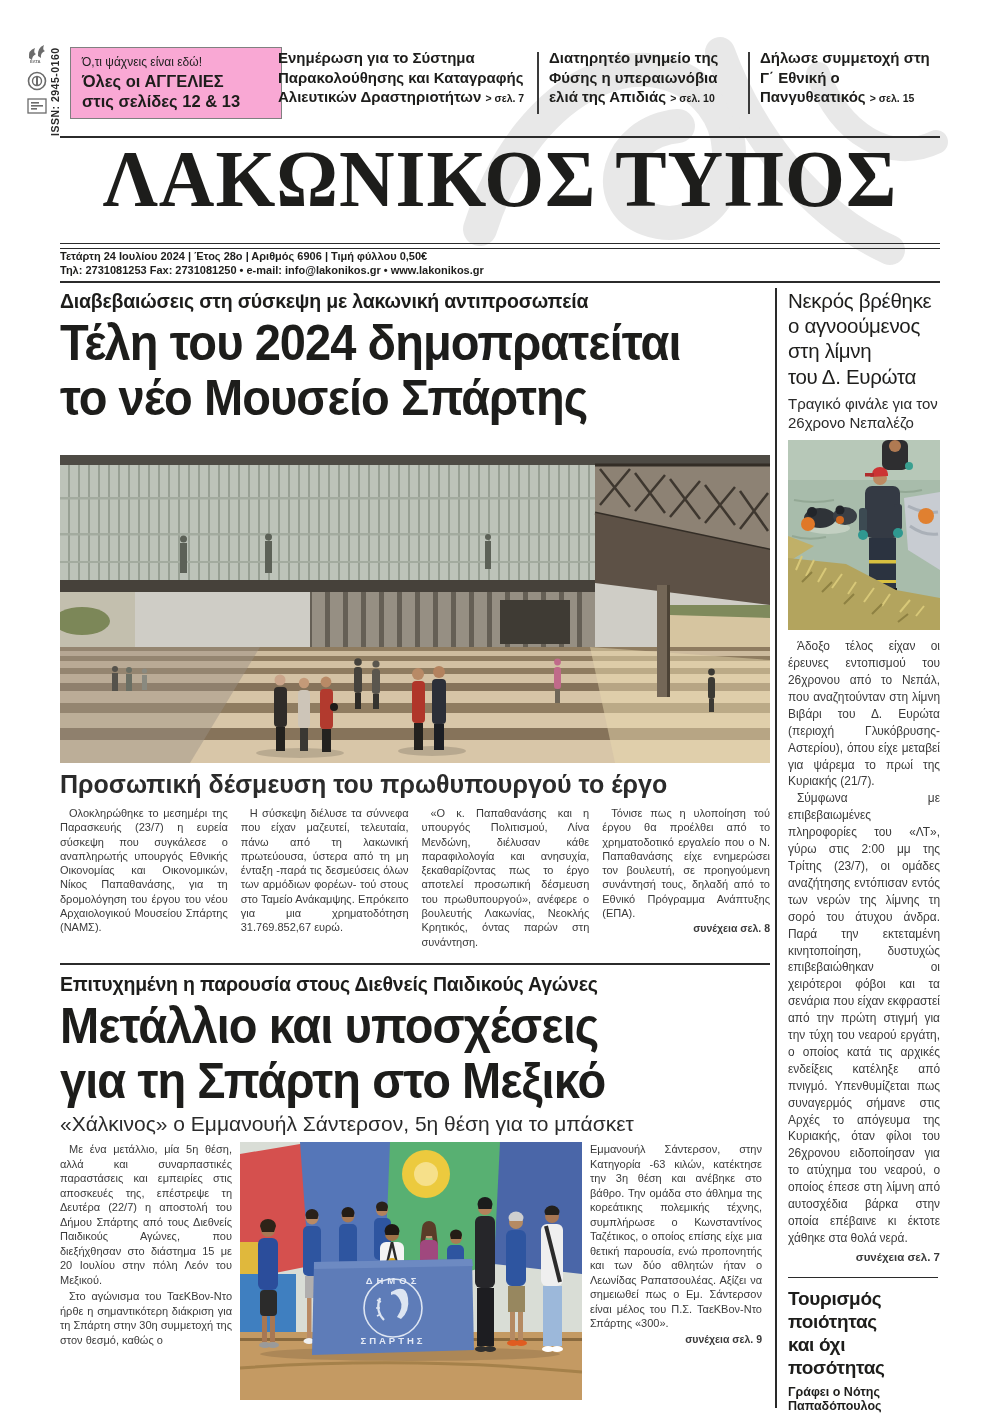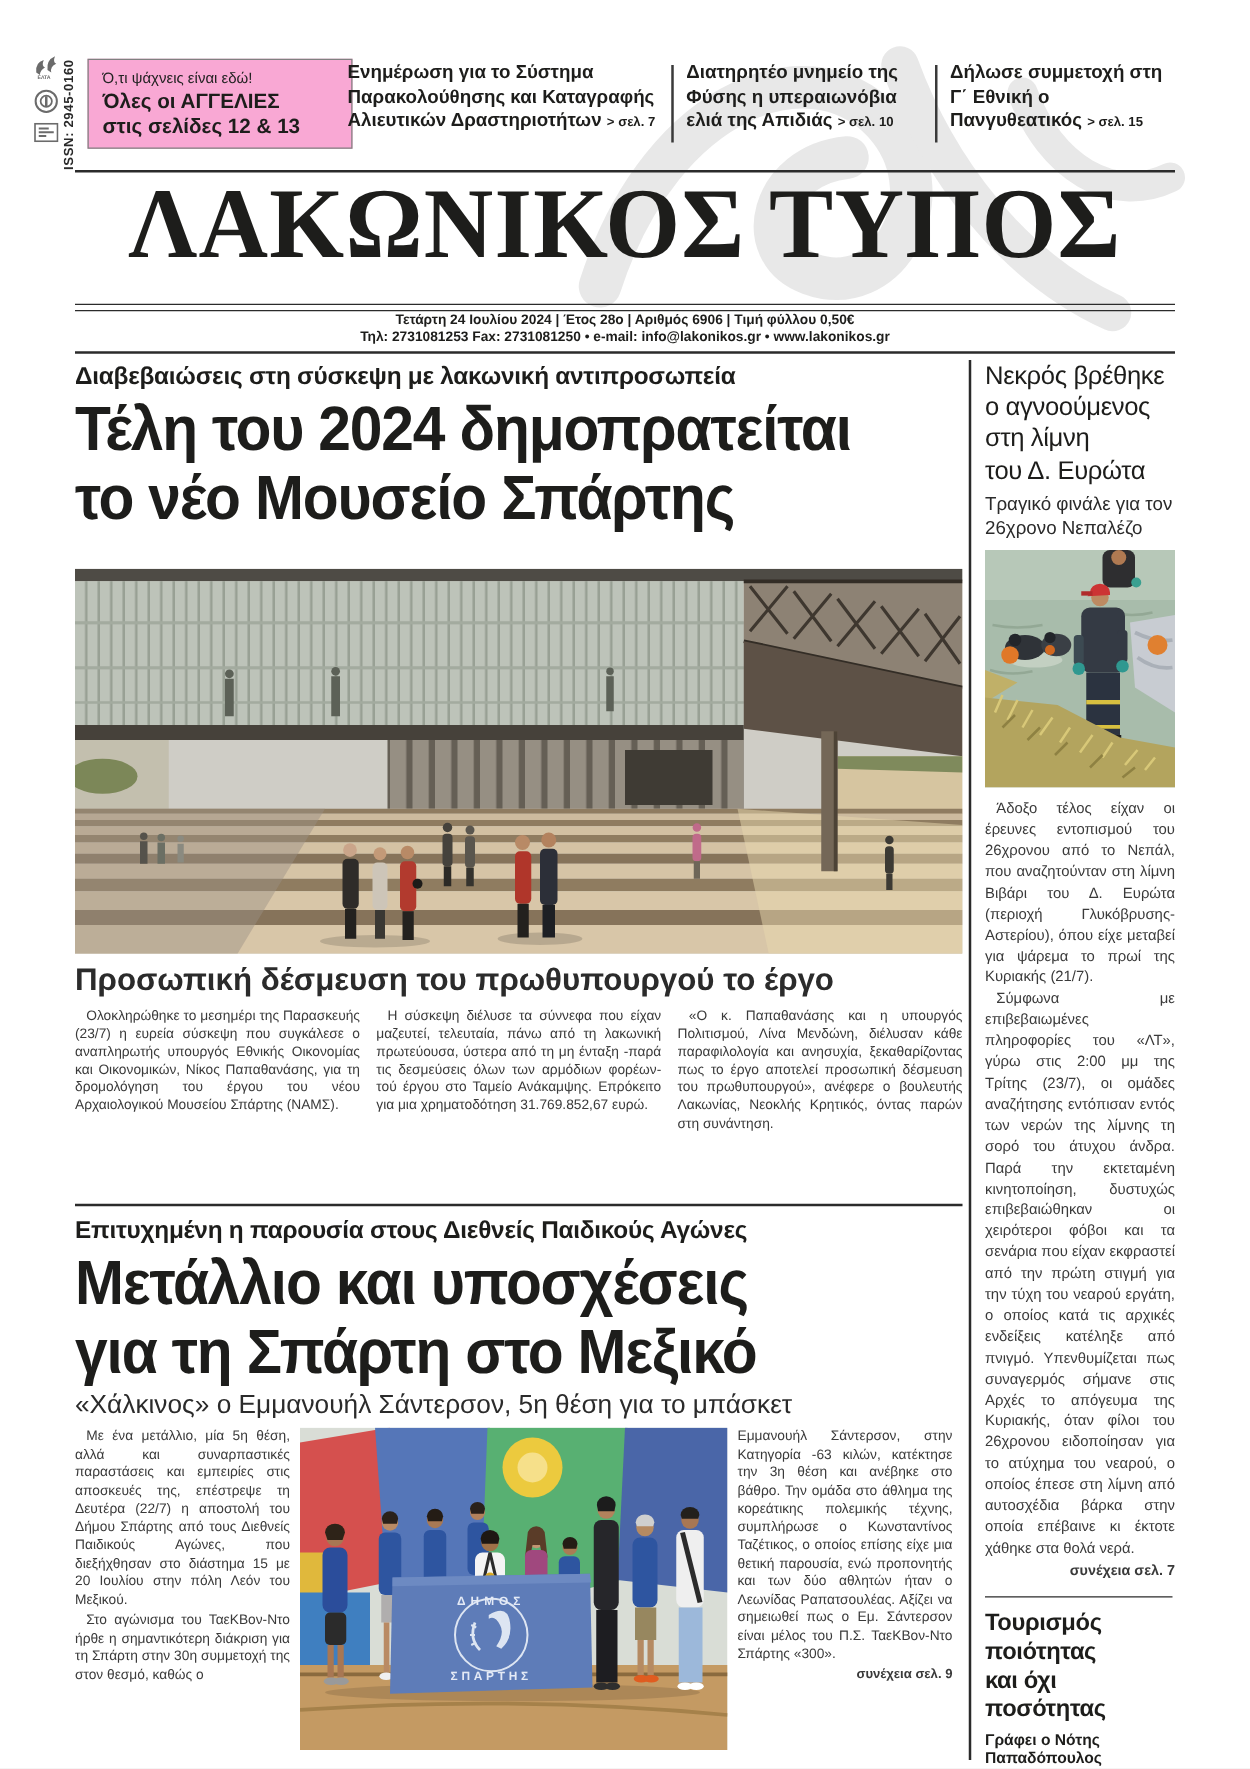--- a/index.html
+++ b/index.html
@@ -23,21 +23,21 @@
   .tsep{top:52px;width:1.5px;height:62px;background:#3a3a3a;}
 
   
   .rule{background:#2b2b2b;}
   .mast-title{left:60px;top:139px;width:880px;text-align:center;
       font-family:"Liberation Serif",serif;font-weight:bold;font-size:77px;line-height:1;
       letter-spacing:1px;transform:scaleY(1.04);transform-origin:center top;}
   .mast-sub{left:60px;top:219px;width:880px;text-align:center;font-size:18px;
       letter-spacing:7px;color:#222;}
   .dbl-rule{left:60px;top:243px;width:880px;height:4px;border-top:1.5px solid #2b2b2b;border-bottom:1px solid #2b2b2b;}
-  .dateline{left:60px;width:880px;text-align:center;font-weight:bold;font-size:11px;color:#1d1d1b;}
+  .dateline{left:60px;width:880px;text-align:left;font-weight:bold;font-size:11px;color:#1d1d1b;}
 
   
   .wm{left:420px;top:14px;z-index:0;opacity:.6;}
 
   
   .kicker{font-weight:bold;font-size:19.5px;letter-spacing:-.2px;}
   .headline{font-weight:bold;font-size:50px;line-height:1.1;letter-spacing:-1px;
       transform:scaleX(.94);transform-origin:left top;}
   .subhead{font-weight:normal;color:#2b2b2b;}
   .lead-cols{left:60px;top:806px;width:710px;display:flex;gap:13px;height:152px;overflow:hidden;}
@@ -248,25 +248,29 @@
     </svg>
   </div>
 
   <div class="abs subhead" style="left:60px;top:770px;width:710px;font-size:25px;font-weight:bold;">Προσωπική δέσμευση του πρωθυπουργού το έργο</div>
 
   <div class="abs lead-cols">
     <div class="col jtext">
         <p class="indent">Ολοκληρώθηκε το μεσημέρι της Παρασκευής (23/7) η ευρεία σύσκεψη που συγκάλεσε ο αναπληρωτής υπουργός Εθνικής Οικονομίας και Οικονομικών, Νίκος Παπαθανάσης, για τη δρομολόγηση του έργου του νέου Αρχαιολογικού Μουσείου Σπάρτης (ΝΑΜΣ).</p>
       </div>
     <div class="col jtext">
-        <p class="indent">Η σύσκεψη διέλυσε τα σύννεφα που είχαν μαζευτεί, τελευταία, πάνω από τη λακωνική πρωτεύουσα, ύστερα από τη μη ένταξη -παρά τις δεσμεύσεις όλων των αρμόδιων φορέων- τού έργου στο Ταμείο Ανάκαμψης. Επρόκειτο για μια χρηματοδότηση 31.769.852,67 ευρώ.</p>
+        <p class="indent">Η σύσκεψη διέλυσε τα σύννεφα που είχαν μαζευτεί, τελευταία, πάνω από τη λακωνική πρωτεύουσα, ύστερα από τη μη ένταξη -παρά τις δεσμεύσεις όλων των αρμόδιων φορέων- τού στους στο Ταμείο Ανάκαμψης. Επρόκειτο για μια χρηματοδότηση 31.769.852,67 ευρώ.</p>
       </div>
     <div class="col jtext">
         <p class="indent">«Ο κ. Παπαθανάσης και η υπουργός Πολιτισμού, Λίνα Μενδώνη, διέλυσαν κάθε παραφιλολογία και ανησυχία, ξεκαθαρίζοντας πως το έργο αποτελεί προσωπική δέσμευση του πρωθυπουργού», ανέφερε ο βουλευτής Λακωνίας, Νεοκλής Κρητικός, όντας παρών στη συνάντηση.</p>
       </div>
+    <div class="col jtext">
+      <p class="indent">Τόνισε πως η υλοποίηση τού έργου θα προέλθει από το χρηματοδοτικό εργαλείο που ο Ν. Παπαθανάσης είχε ενημερώσει τον βουλευτή, σε προηγούμενη συνάντησή τους, δηλαδή από το Εθνικό Πρόγραμμα Ανάπτυξης (ΕΠΑ).</p>
+      <div class="cont" style="font-size:10.5px;margin-top:2px;">συνέχεια σελ. 8</div>
+    </div>
   </div>
 
   <div class="abs rule" style="left:60px;top:963px;width:710px;height:1.5px;"></div>
 
   <div class="abs kicker" style="left:60px;top:973px;width:710px;">Επιτυχημένη η παρουσία στους Διεθνείς Παιδικούς Αγώνες</div>
   <div class="abs headline preline" style="left:60px;top:999px;width:760px;">Μετάλλιο και υποσχέσεις
 για τη Σπάρτη στο Μεξικό</div>
   <div class="abs subhead" style="left:60px;top:1112px;width:710px;font-size:21px;">«Χάλκινος» ο Εμμανουήλ Σάντερσον, 5η θέση για το μπάσκετ</div>
 
   <div class="abs sports-body">

